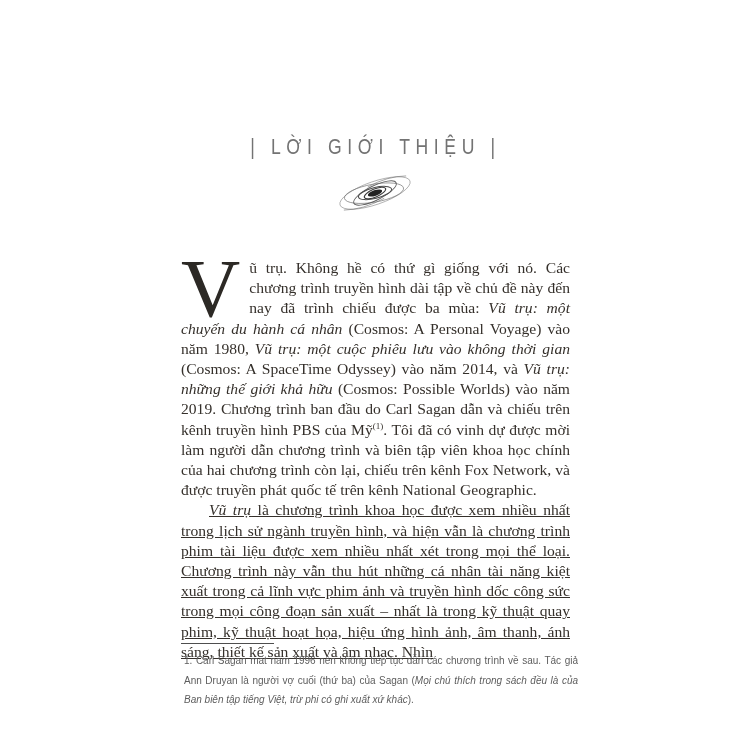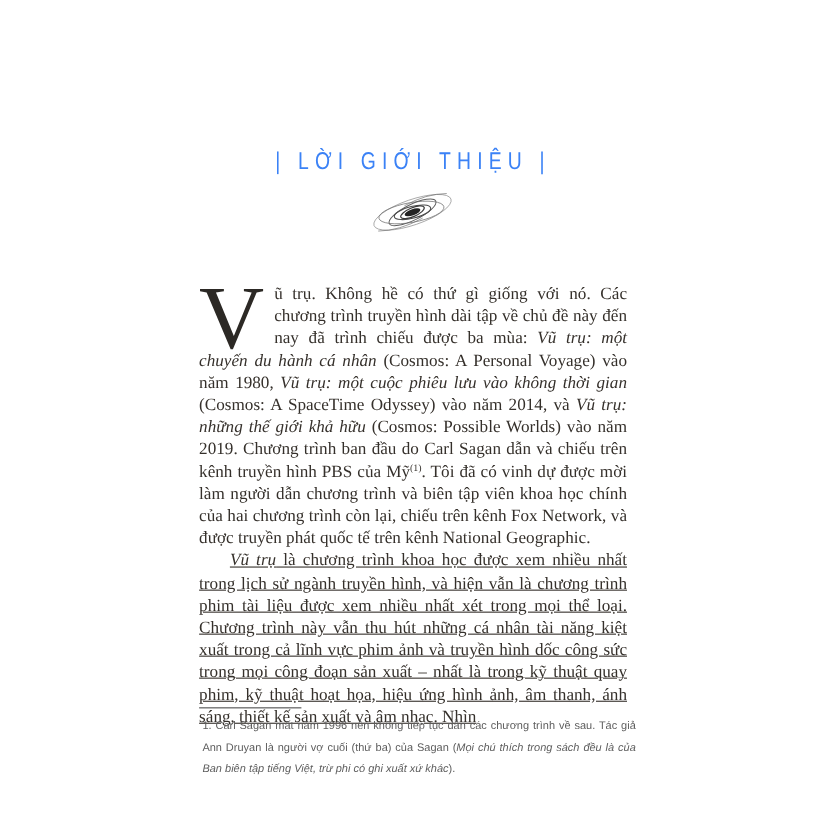--- a/index.html
+++ b/index.html
@@ -14,21 +14,21 @@
     overflow: hidden;
   }
 
   
   .chapter-header {
     position: absolute;
     top: 134px;
     left: 0;
     width: 100%;
     text-align: center;
-    color: #3b82f6;
+    color: #737373;
   }
   .chapter-header .title-inner {
     display: inline-block;
     font-family: "Liberation Sans", sans-serif;
     font-size: 22px;
     font-weight: 500;
     letter-spacing: 7px;
     transform: scaleX(0.8);
     transform-origin: center;
     white-space: nowrap;

